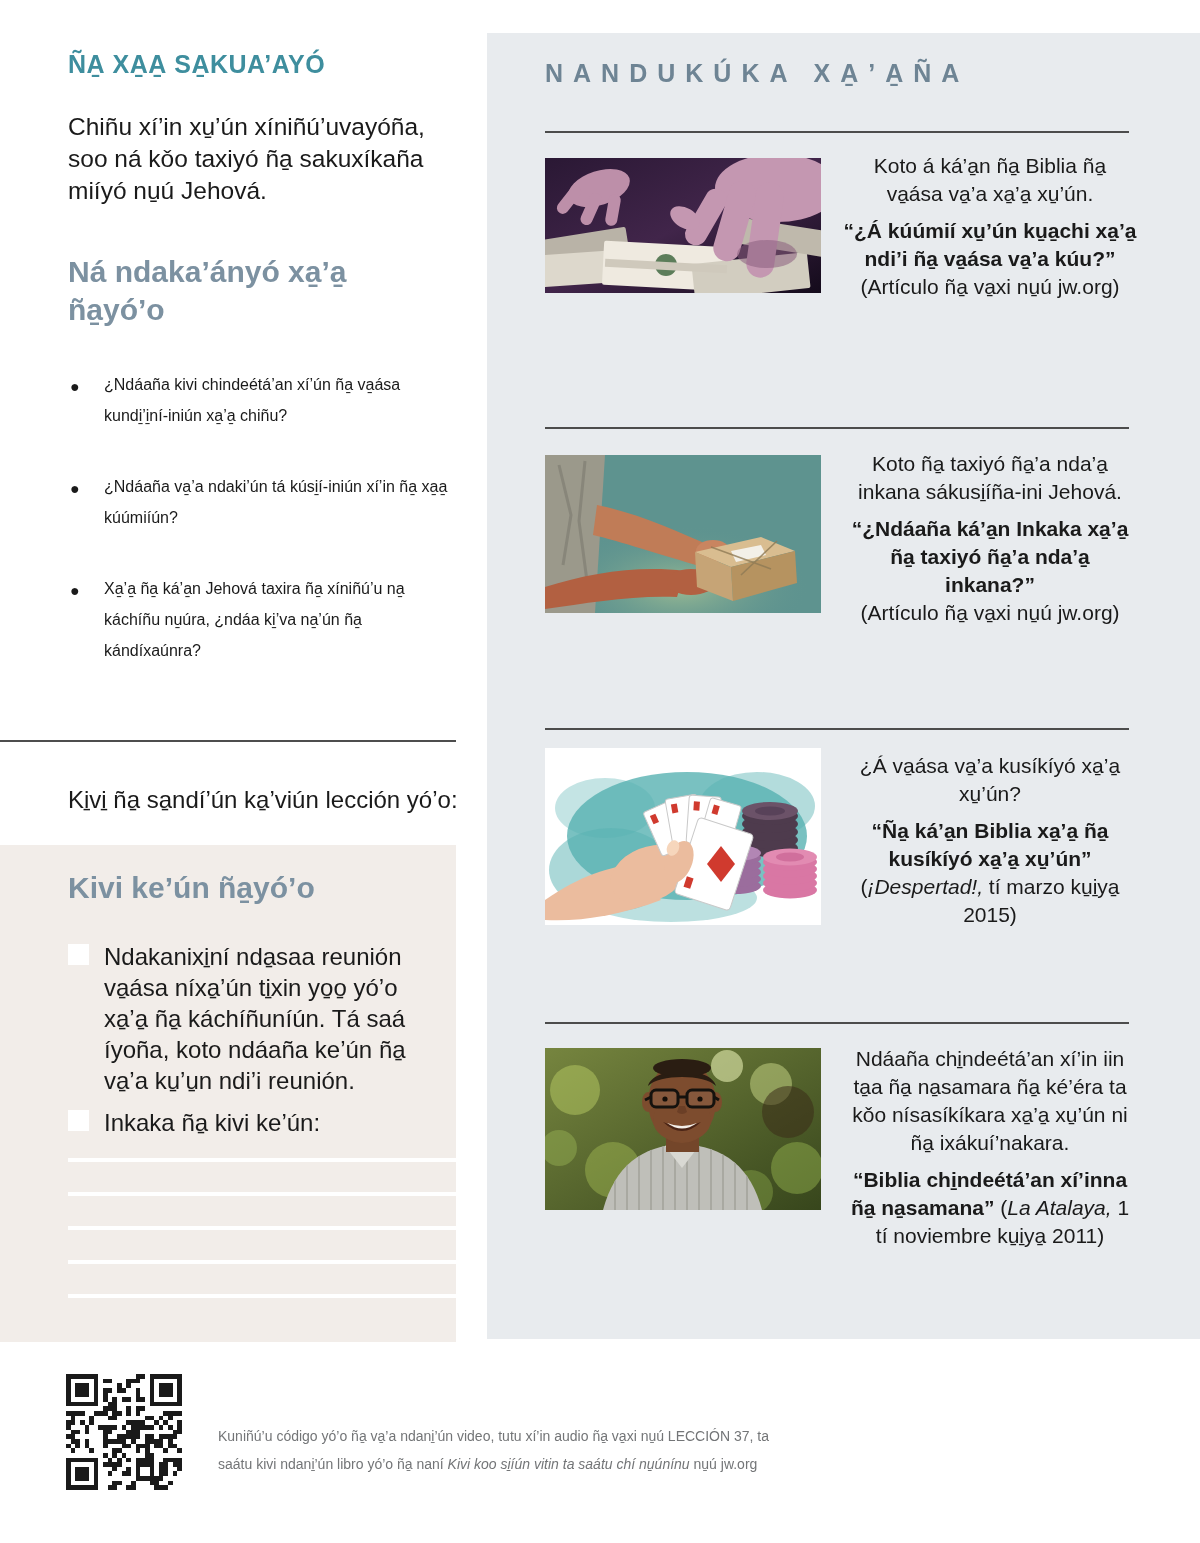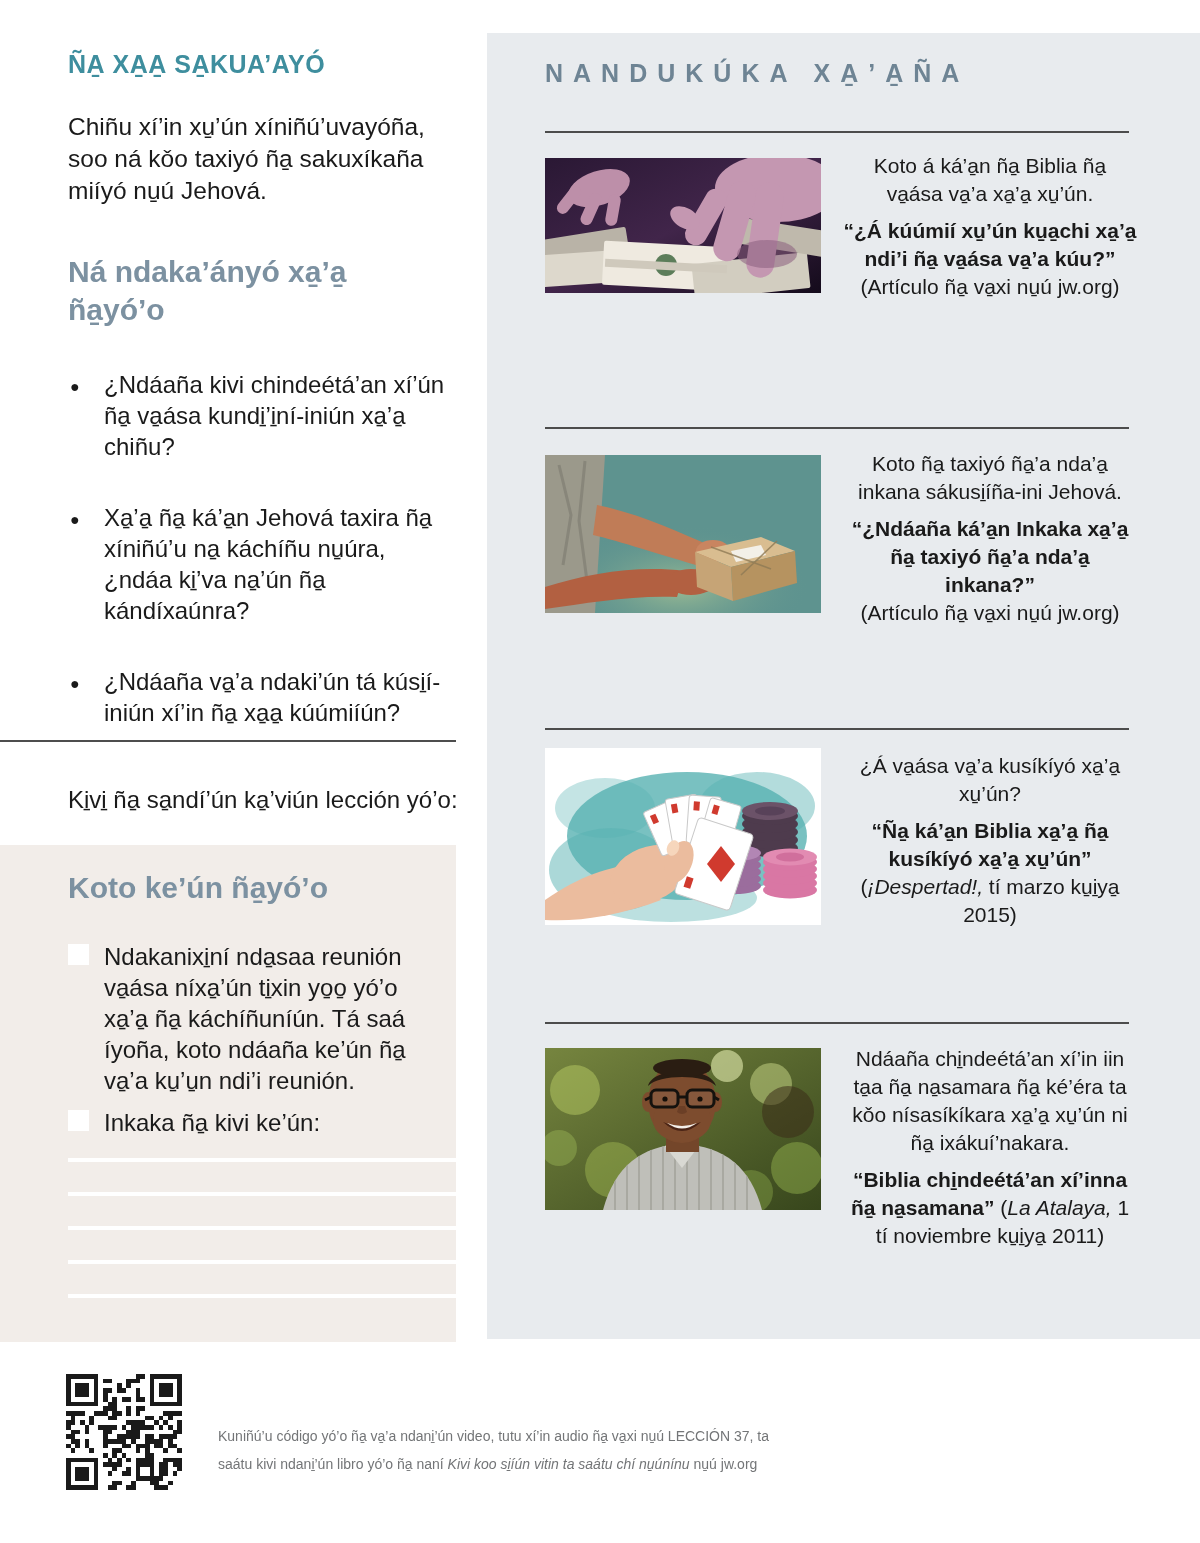--- a/index.html
+++ b/index.html
@@ -6,21 +6,21 @@
   body{
     width:1200px;height:1543px;position:relative;background:#ffffff;
     font-family:"Liberation Sans", sans-serif;color:#1a1a1a;overflow:hidden;
   }
   
   .left-col{position:absolute;left:68px;top:50px;width:392px;}
   .h-teal{color:#3E8E9E;font-size:25px;font-weight:bold;letter-spacing:.5px;margin:0 0 32px 0;}
   .intro{font-size:24.5px;line-height:32px;margin:0 0 46px 0;}
   .h-slate{color:#7C91A1;font-size:30px;font-weight:bold;line-height:38px;margin:0 0 38px 0;max-width:335px;}
   .bullets{margin:0;padding:0;list-style:none;}
-  .bullets li{position:relative;padding-left:36px;font-size:24px;line-height:31px;margin-bottom:17px;margin-top:40px;}
+  .bullets li{position:relative;padding-left:36px;font-size:16px;line-height:31px;margin-bottom:17px;margin-top:40px;}
   .bullets li::before{content:"●";position:absolute;left:2px;top:2px;font-size:16px;color:#1a1a1a;}
   .left-rule{position:absolute;left:0;top:740px;width:456px;height:2px;background:#4d4d4d;}
   .completion{position:absolute;left:68px;top:760px;width:392px;font-size:24px;line-height:31px;}
   
   .goal-box{position:absolute;left:0;top:845px;width:456px;height:497px;background:#F2EDE9;}
   .goal-title{position:absolute;left:68px;top:26px;color:#7C91A1;font-size:30px;font-weight:bold;margin:0;}
   .goal-item{position:absolute;left:68px;width:352px;padding-left:36px;box-sizing:border-box;font-size:24px;line-height:31px;}
   .goal-item .chk{position:absolute;left:0;top:3px;width:21px;height:21px;background:#ffffff;}
   .gi1{top:96px;}
   .gi2{top:262px;}
@@ -51,30 +51,30 @@
 </style>
 </head>
 <body>
 
 <div class="left-col">
   <h1 class="h-teal">ÑA̱ XA̱A̱ SA̱KUA’AYÓ</h1>
   <p class="intro">Chiñu xí’in xu̱’ún xíniñú’uvayóña, soo ná kǒo taxiyó ña̱ sakuxíkaña miíyó nu̱ú Jehová.</p>
   <h2 class="h-slate">Ná ndaka’ányó xa̱’a̱ ña̱yó’o</h2>
   <ul class="bullets">
     <li>¿Ndáaña kivi chindeétá’an xí’ún ña̱ va̱ása kundi̱’i̱ní-iniún xa̱’a̱ chiñu?</li>
+    <li>¿Ndáaña va̱’a ndaki’ún tá kúsi̱í-iniún xí’in ña̱ xa̱a̱ kúúmiíún?</li>
     <li>Xa̱’a̱ ña̱ ká’a̱n Jehová taxira ña̱ xíniñú’u na̱ káchíñu nu̱úra, ¿ndáa ki̱’va na̱’ún ña̱ kándíxaúnra?</li>
-    <li>¿Ndáaña va̱’a ndaki’ún tá kúsi̱í-iniún xí’in ña̱ xa̱a̱ kúúmiíún?</li>
   </ul>
 </div>
 
 <div class="left-rule"></div>
 <p class="completion">Ki̱vi̱ ña̱ sa̱ndí’ún ka̱’viún lección yó’o:</p>
 
 <div class="goal-box">
-  <h2 class="goal-title">Koto ke’ún ña̱yó’o</h2>
+  <h2 class="goal-title">Kivi ke’ún ña̱yó’o</h2>
   <div class="goal-item gi1">
     <span class="chk"></span>
     <span>Ndakanixi̱ní nda̱saa reunión va̱ása níxa̱’ún ti̱xin yo̱o̱ yó’o xa̱’a̱ ña̱ káchíñuníún. Tá saá íyoña, koto ndáaña ke’ún ña̱ va̱’a ku̱’u̱n ndi’i reunión.</span>
   </div>
   <div class="goal-item gi2">
     <span class="chk"></span>
     <span>Inkaka ña̱ kivi ke’ún:</span>
   </div>
   <div class="wline" style="top:313px"></div>
   <div class="wline" style="top:347px"></div>

